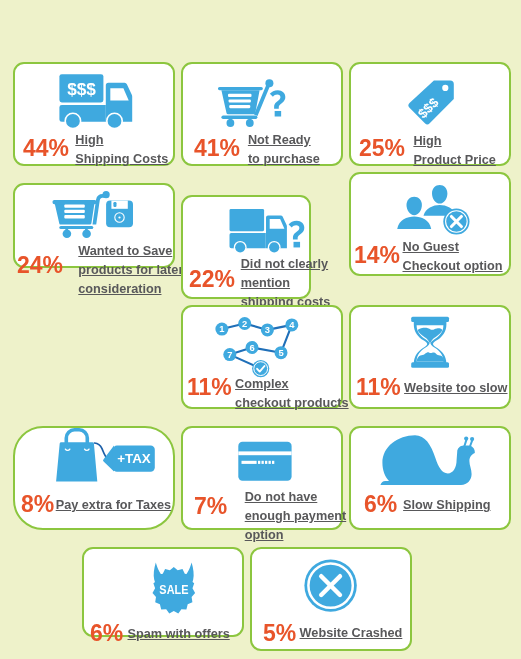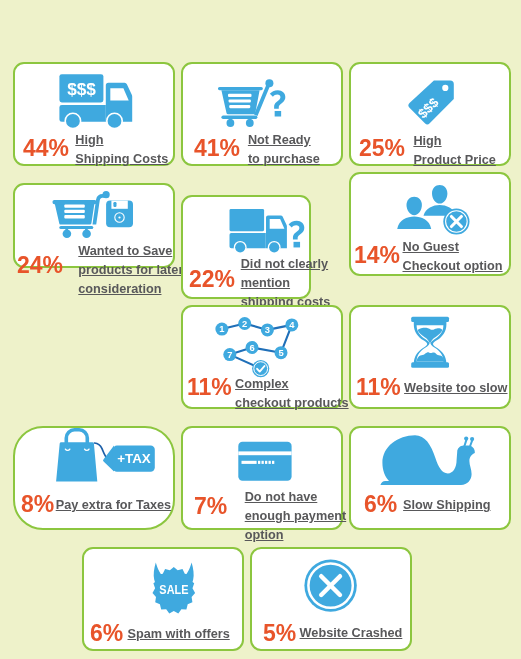--- a/index.html
+++ b/index.html
@@ -265,21 +265,21 @@
         <path d="M82.8 14.0 L 85.4 5.9"></path>
         <path d="M88.4 14.0 L 91.2 6.3"></path>
       </g>
       <circle cx="85.2" cy="4.6" r="2.1" fill="#3fa9df"></circle>
       <circle cx="91.1" cy="5.0" r="2.1" fill="#3fa9df"></circle>
     </svg>
     <span class="pct" style="left:13.3px;top:64.1px;">6%</span>
     <span class="lbl" style="left:52.1px;top:68.4px;">Slow Shipping</span>
   </div>
 
-  <div class="card" style="left:82px;top:547px;width:162px;height:104px;">
+  <div class="card" style="left:82px;top:547px;width:162px;height:90px;">
     <svg class="icon" style="left:67.8px;top:12.8px;" width="44" height="52" viewBox="0 0 44 52">
       <path d="M3.8 0.4 c-1.8 6.1 -2.7 12.0 -1.6 17.2 c0.8 3.9 2.7 7.1 5.3 9.5 l5.6 -10.8 c-4.5 -3.3 -7.3 -8.9 -9.3 -15.9 z" fill="#3fa9df"></path>
       <path d="M39.6 0.4 c1.8 6.1 2.7 12.0 1.6 17.2 c-0.8 3.9 -2.7 7.1 -5.3 9.5 l-5.6 -10.8 c4.5 -3.3 7.3 -8.9 9.3 -15.9 z" fill="#3fa9df"></path>
       <polygon points="21.8,5.0 25.7,8.3 30.5,7.0 32.8,11.8 37.7,12.8 38.1,18.2 42.2,21.2 40.5,26.3 43.1,31.0 39.6,34.9 40.4,40.3 35.7,42.3 34.4,47.5 29.4,47.3 26.3,51.5 21.8,49.1 17.3,51.5 14.2,47.3 9.2,47.5 7.9,42.3 3.2,40.3 4.0,34.9 0.5,31.0 3.1,26.3 1.4,21.2 5.5,18.2 5.9,12.8 10.8,11.8 13.1,7.0 17.9,8.3" fill="#3fa9df"></polygon>
       <text x="21.9" y="31.6" font-size="12.8" fill="#fff" font-family="Liberation Sans" font-weight="bold" text-anchor="middle" transform="translate(21.9,0) scale(0.852,1) translate(-21.9,0)">SALE</text>
     </svg>
     <span class="pct" style="left:5.6px;top:72.4px;">6%</span>
     <span class="lbl" style="left:43.5px;top:75.8px;">Spam with offers</span>
   </div>
 

